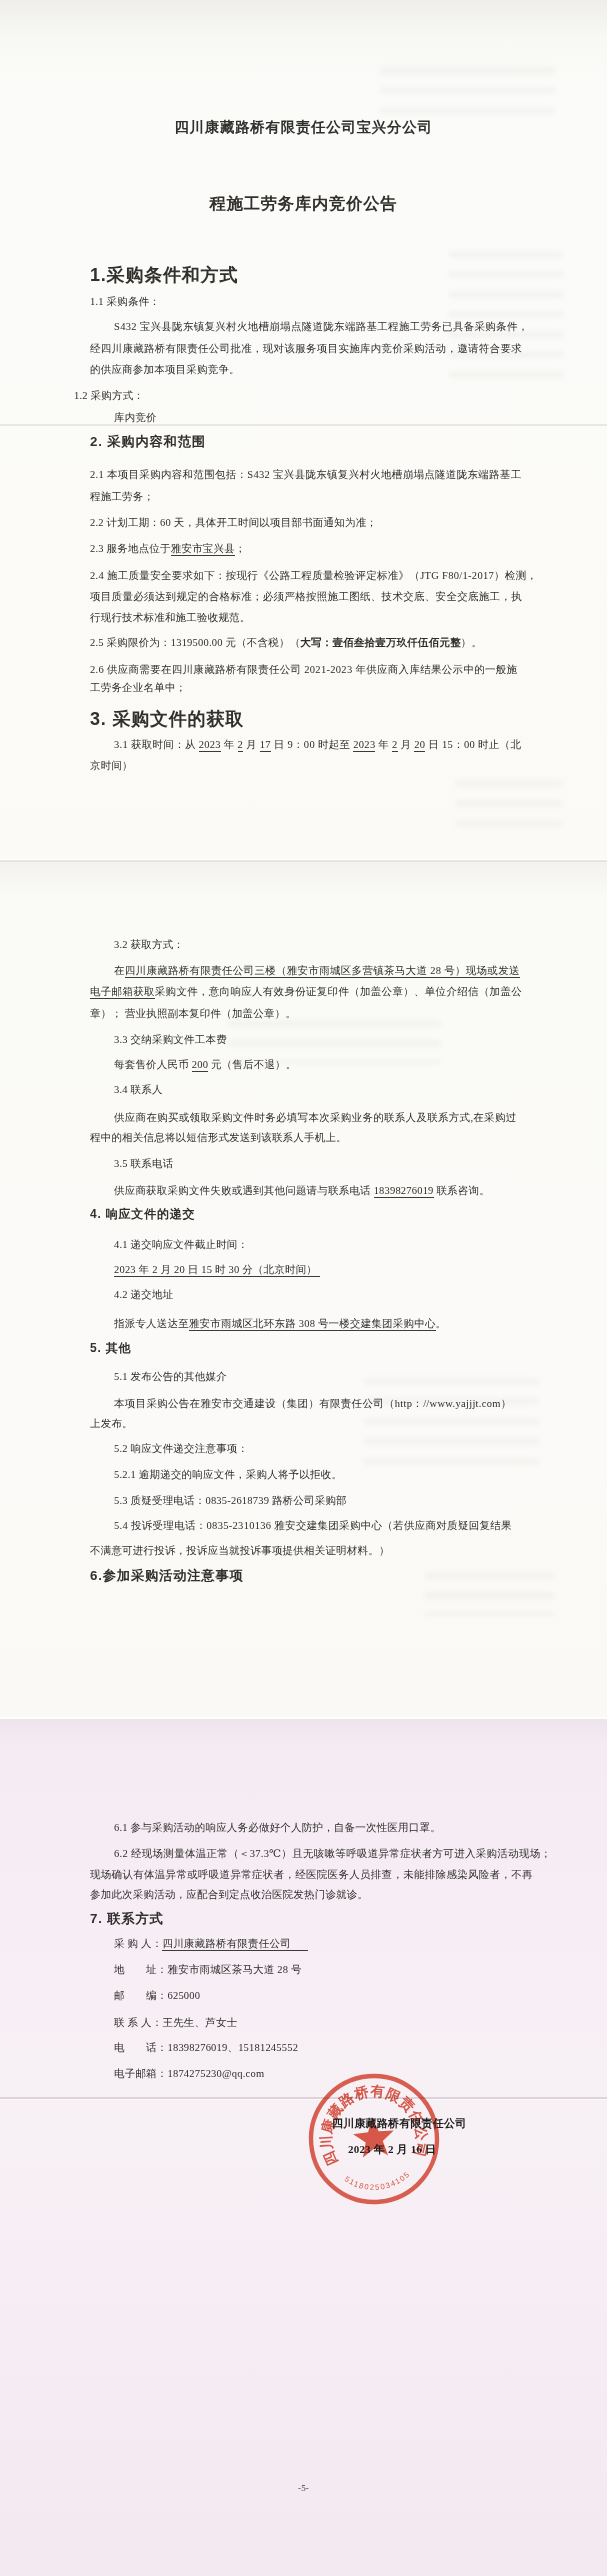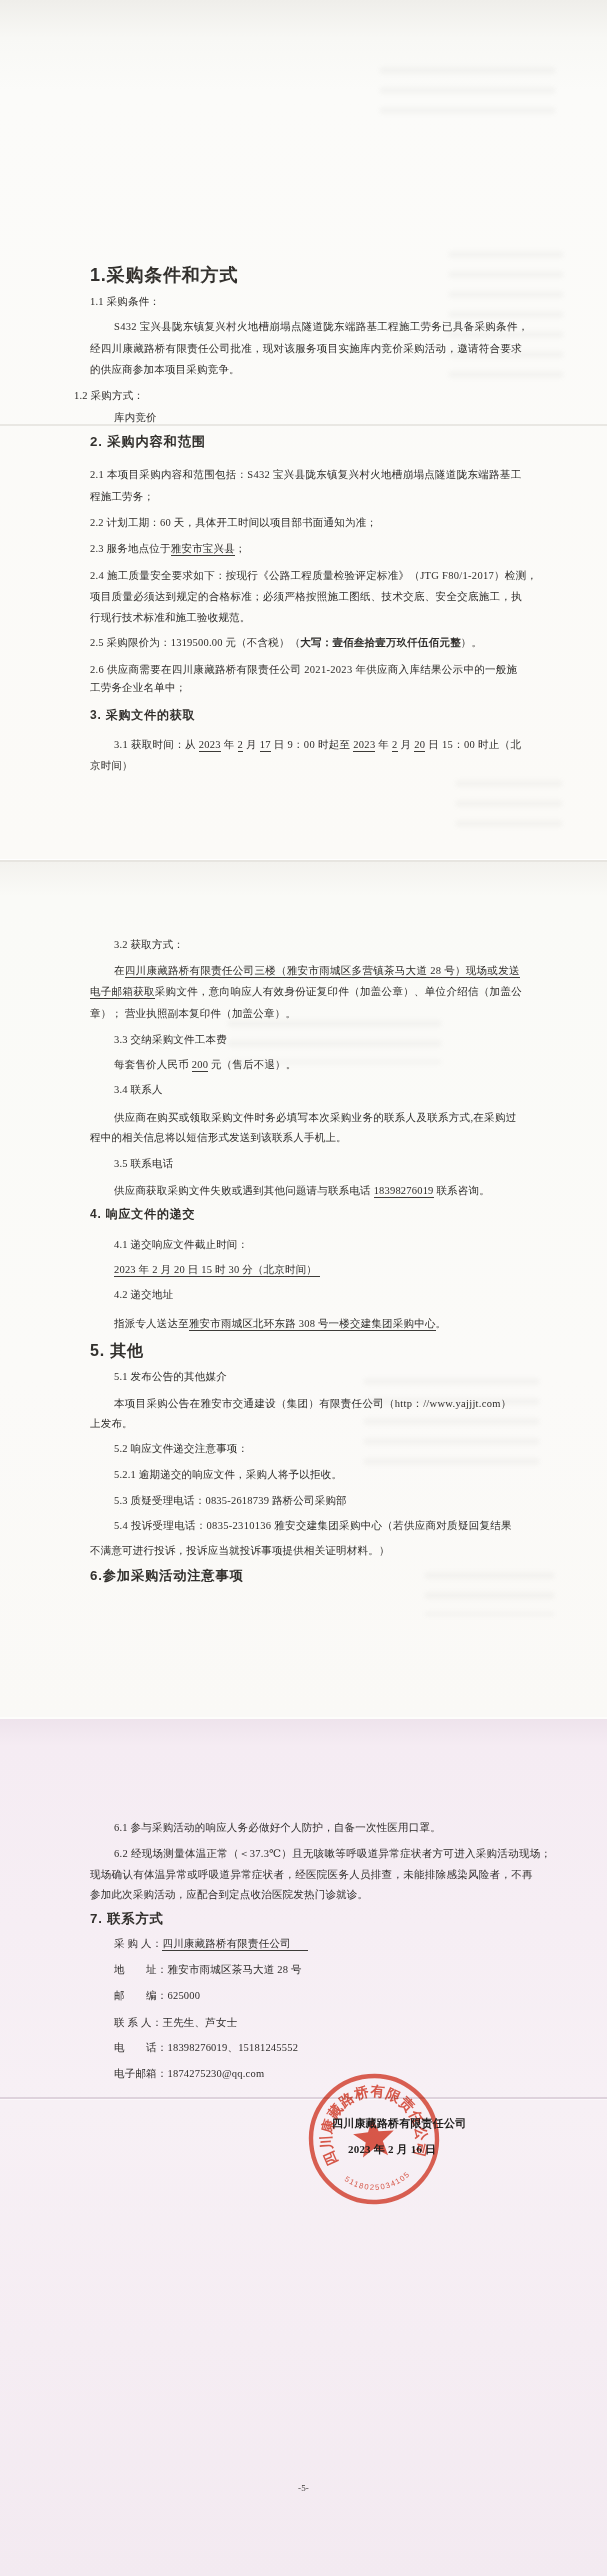--- a/index.html
+++ b/index.html
@@ -64,58 +64,60 @@
       <polygon opacity="0.95" fill="#d94531" points="100,68 107.9,89.2 130.4,90.1 112.8,104.2 118.8,125.9 100,113.5 81.2,125.9 87.2,104.2 69.6,90.1 92.1,89.2"></polygon>
       <text font-family="Liberation Serif, DejaVu Serif, serif" font-size="21" font-weight="700" fill="#d94531" letter-spacing="1" opacity="0.95">
         <textPath href="#ringPath" startOffset="50%" text-anchor="middle">四川康藏路桥有限责任公司</textPath>
       </text>
       <text font-family="Liberation Sans, DejaVu Sans, sans-serif" font-size="11.5" fill="#d94531" letter-spacing="2" opacity="0.95">
         <textPath href="#serialPath" startOffset="50%" text-anchor="middle">5118025034105</textPath>
       </text>
     </svg>
   </div>
 
+<div class="line heading center" style="top: 118px; font-size: 14.4px;"><span>四川康藏路桥有限责任公司宝兴分公司</span></div>
+    <div class="line heading center" style="top: 193px; font-size: 16.3px;"><span>程施工劳务库内竞价公告</span></div>
     <div class="line heading" style="top: 264px; left: 90px; font-size: 18px;"><span>1.采购条件和方式</span></div>
     <div class="line" style="top: 295px; left: 90px;"><span>1.1 采购条件：</span></div>
     <div class="line fill" style="top: 320px; left: 114px;"><span>S432 宝兴县陇东镇复兴村火地槽崩塌点隧道陇东端路基工程施工劳务已具备采购条件，</span></div>
     <div class="line fill" style="top: 342px; left: 90px;"><span>经四川康藏路桥有限责任公司批准，现对该服务项目实施库内竞价采购活动，邀请符合要求</span></div>
     <div class="line" style="top: 363px; left: 90px;"><span>的供应商参加本项目采购竞争。</span></div>
     <div class="line" style="top: 389px; left: 74px;"><span>1.2 采购方式：</span></div>
     <div class="line" style="top: 411px; left: 114px; text-align: center;"><span>库内竞价</span></div>
     <div class="line heading" style="top: 434px; left: 90px; font-size: 13.3px;"><span>2. 采购内容和范围</span></div>
     <div class="line fill" style="top: 468px; left: 90px;"><span>2.1 本项目采购内容和范围包括：S432 宝兴县陇东镇复兴村火地槽崩塌点隧道陇东端路基工</span></div>
     <div class="line" style="top: 490px; left: 90px;"><span>程施工劳务；</span></div>
     <div class="line" style="top: 516px; left: 90px;"><span>2.2 计划工期：60 天，具体开工时间以项目部书面通知为准；</span></div>
     <div class="line" style="top: 542px; left: 90px;"><span>2.3 服务地点位于</span><span class="u">雅安市宝兴县</span><span>；</span></div>
     <div class="line fill" style="top: 569px; left: 90px;"><span>2.4 施工质量安全要求如下：按现行《公路工程质量检验评定标准》（JTG F80/1-2017）检测，</span></div>
     <div class="line fill" style="top: 590px; left: 90px;"><span>项目质量必须达到规定的合格标准；必须严格按照施工图纸、技术交底、安全交底施工，执</span></div>
     <div class="line" style="top: 611px; left: 90px;"><span>行现行技术标准和施工验收规范。</span></div>
     <div class="line" style="top: 636px; left: 90px;"><span>2.5 采购限价为：1319500.00 元（不含税）（</span><span class="b">大写：壹佰叁拾壹万玖仟伍佰元整</span><span>）。</span></div>
     <div class="line fill" style="top: 663px; left: 90px;"><span>2.6 供应商需要在四川康藏路桥有限责任公司 2021-2023 年供应商入库结果公示中的一般施</span></div>
     <div class="line" style="top: 681px; left: 90px;"><span>工劳务企业名单中；</span></div>
-    <div class="line heading" style="top: 708px; left: 90px; font-size: 12px;"><span>3. 采购文件的获取</span></div>
+    <div class="line heading" style="top: 708px; left: 90px; font-size: 18px;"><span>3. 采购文件的获取</span></div>
     <div class="line fill" style="top: 738px; left: 114px;"><span>3.1 获取时间：从 </span><span class="u">2023</span><span> 年 </span><span class="u">2</span><span> 月 </span><span class="u">17</span><span> 日 9：00 时起至 </span><span class="u">2023</span><span> 年 </span><span class="u">2</span><span> 月 </span><span class="u">20</span><span> 日 15：00 时止（北</span></div>
     <div class="line" style="top: 759px; left: 90px;"><span>京时间）</span></div>
     <div class="line" style="top: 938px; left: 114px;"><span>3.2 获取方式：</span></div>
     <div class="line fill" style="top: 964px; left: 114px;"><span>在</span><span class="u">四川康藏路桥有限责任公司三楼（雅安市雨城区多营镇茶马大道 28 号）现场或发送</span></div>
     <div class="line fill" style="top: 985px; left: 90px;"><span class="u">电子邮箱获取</span><span>采购文件，意向响应人有效身份证复印件（加盖公章）、单位介绍信（加盖公</span></div>
     <div class="line" style="top: 1007px; left: 90px;"><span>章）； 营业执照副本复印件（加盖公章）。</span></div>
     <div class="line" style="top: 1033px; left: 114px;"><span>3.3 交纳采购文件工本费</span></div>
     <div class="line" style="top: 1058px; left: 114px;"><span>每套售价人民币 </span><span class="u">200</span><span> 元（售后不退）。</span></div>
     <div class="line" style="top: 1083px; left: 114px;"><span>3.4 联系人</span></div>
     <div class="line fill" style="top: 1111px; left: 114px;"><span>供应商在购买或领取采购文件时务必填写本次采购业务的联系人及联系方式,在采购过</span></div>
     <div class="line" style="top: 1131px; left: 90px;"><span>程中的相关信息将以短信形式发送到该联系人手机上。</span></div>
     <div class="line" style="top: 1157px; left: 114px;"><span>3.5 联系电话</span></div>
     <div class="line" style="top: 1184px; left: 114px;"><span>供应商获取采购文件失败或遇到其他问题请与联系电话 </span><span class="u">18398276019</span><span> 联系咨询。</span></div>
     <div class="line heading" style="top: 1207px; left: 90px; font-size: 12px;"><span>4. 响应文件的递交</span></div>
     <div class="line" style="top: 1238px; left: 114px;"><span>4.1 递交响应文件截止时间：</span></div>
     <div class="line" style="top: 1263px; left: 114px;"><span class="u">2023 年 2 月 20 日 15 时 30 分（北京时间） </span></div>
     <div class="line" style="top: 1288px; left: 114px;"><span>4.2 递交地址</span></div>
     <div class="line" style="top: 1317px; left: 114px;"><span>指派专人送达至</span><span class="u">雅安市雨城区北环东路 308 号一楼交建集团采购中心</span><span>。</span></div>
-    <div class="line heading" style="top: 1341px; left: 90px; font-size: 16px;"><span>5. 其他</span></div>
+    <div class="line heading" style="top: 1341px; left: 90px; font-size: 12px;"><span>5. 其他</span></div>
     <div class="line" style="top: 1370px; left: 114px;"><span>5.1 发布公告的其他媒介</span></div>
     <div class="line fill" style="top: 1397px; left: 114px;"><span>本项目采购公告在雅安市交通建设（集团）有限责任公司（http：//www.yajjjt.com）</span></div>
     <div class="line" style="top: 1417px; left: 90px;"><span>上发布。</span></div>
     <div class="line" style="top: 1442px; left: 114px;"><span>5.2 响应文件递交注意事项：</span></div>
     <div class="line" style="top: 1468px; left: 114px;"><span>5.2.1 逾期递交的响应文件，采购人将予以拒收。</span></div>
     <div class="line" style="top: 1494px; left: 114px;"><span>5.3 质疑受理电话：0835-2618739 路桥公司采购部</span></div>
     <div class="line fill" style="top: 1519px; left: 114px;"><span>5.4 投诉受理电话：0835-2310136 雅安交建集团采购中心（若供应商对质疑回复结果</span></div>
     <div class="line" style="top: 1544px; left: 90px;"><span>不满意可进行投诉，投诉应当就投诉事项提供相关证明材料。）</span></div>
     <div class="line heading" style="top: 1568px; left: 90px; font-size: 13.3px;"><span>6.参加采购活动注意事项</span></div>
     <div class="line" style="top: 1821px; left: 114px;"><span>6.1 参与采购活动的响应人务必做好个人防护，自备一次性医用口罩。</span></div>

